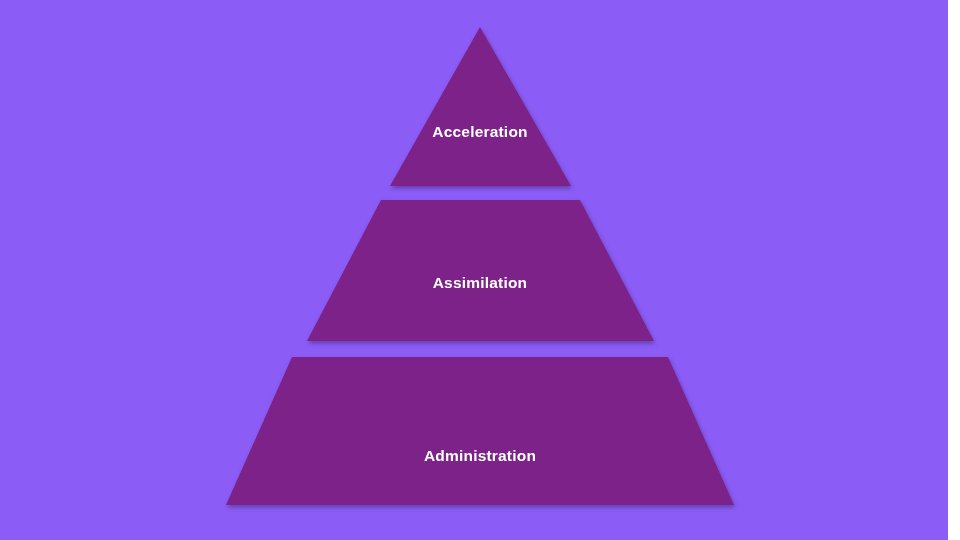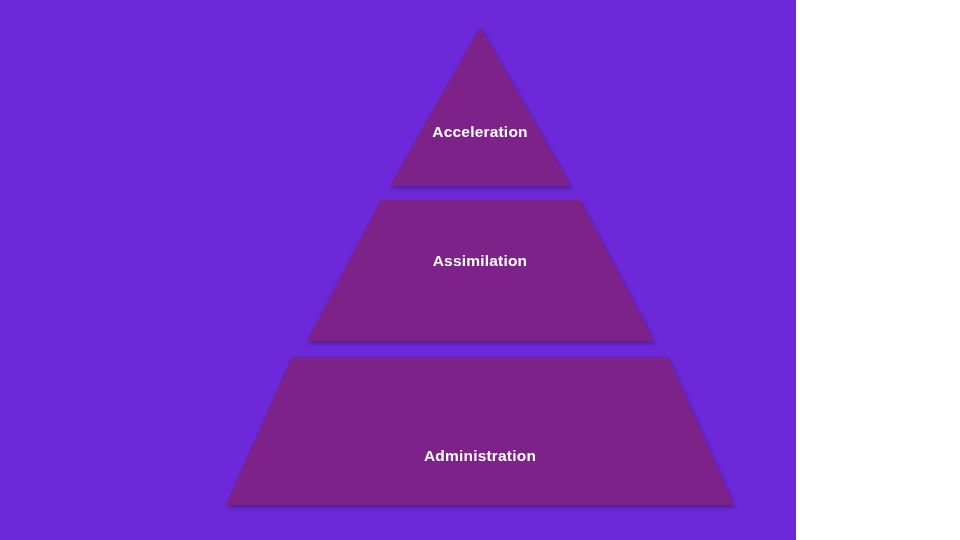--- a/index.html
+++ b/index.html
@@ -9,23 +9,23 @@
   }
   body {
     width: 960px;
     height: 540px;
     background: #ffffff;
     font-family: "Liberation Sans", sans-serif;
     overflow: hidden;
   }
   #canvas {
     position: relative;
-    width: 796px;
+    width: 948px;
     height: 540px;
-    background: #6d28d9;
+    background: #8b5cf6;
   }
   #pyramid-svg {
     position: absolute;
     left: 0;
     top: 0;
     width: 960px;
     height: 540px;
     display: block;
   }
   .tier-label {
@@ -57,17 +57,17 @@
 
     <polygon class="tier-shape" fill="#7b2089" filter="url(#tier-shadow)" points="480,27 571,186 390,186"></polygon>
 
     <polygon class="tier-shape" fill="#7b2089" filter="url(#tier-shadow)" points="381,200 580,200 654,341 307,341"></polygon>
 
     <polygon class="tier-shape" fill="#7b2089" filter="url(#tier-shadow)" points="292,357 668,357 734,505 226,505"></polygon>
   </svg>
 
   <div class="tier-label" style="left:480px; top:132px;">Acceleration</div>
 
-  <div class="tier-label" style="left:480px; top:261px;">Assimilation</div>
+  <div class="tier-label" style="left:480px; top:283px;">Assimilation</div>
 
   <div class="tier-label" style="left:480px; top:456px;">Administration</div>
 
 </div>
 
 </body></html>

